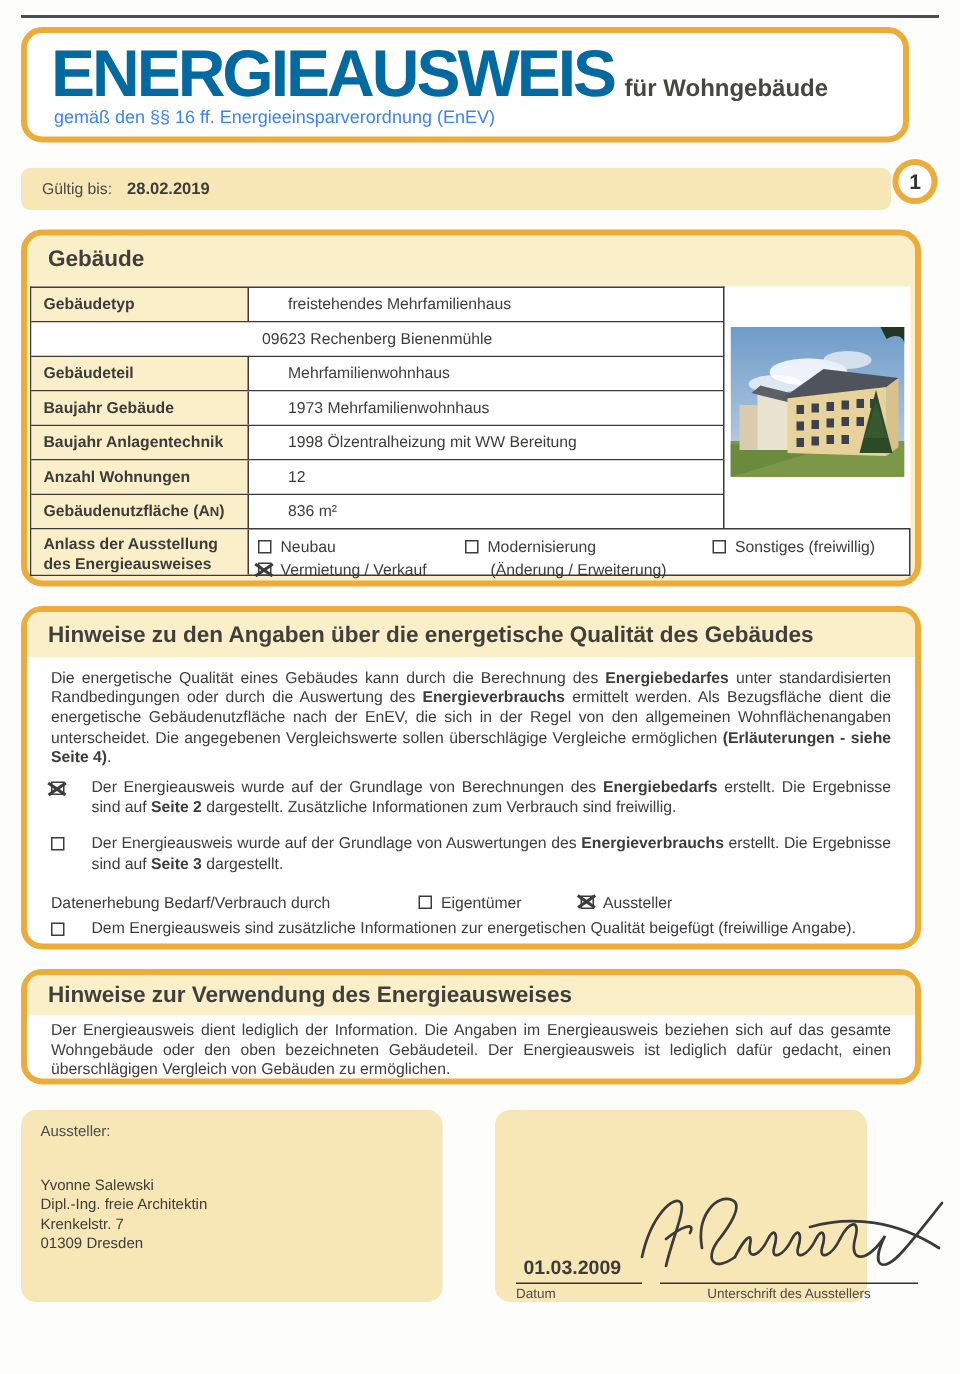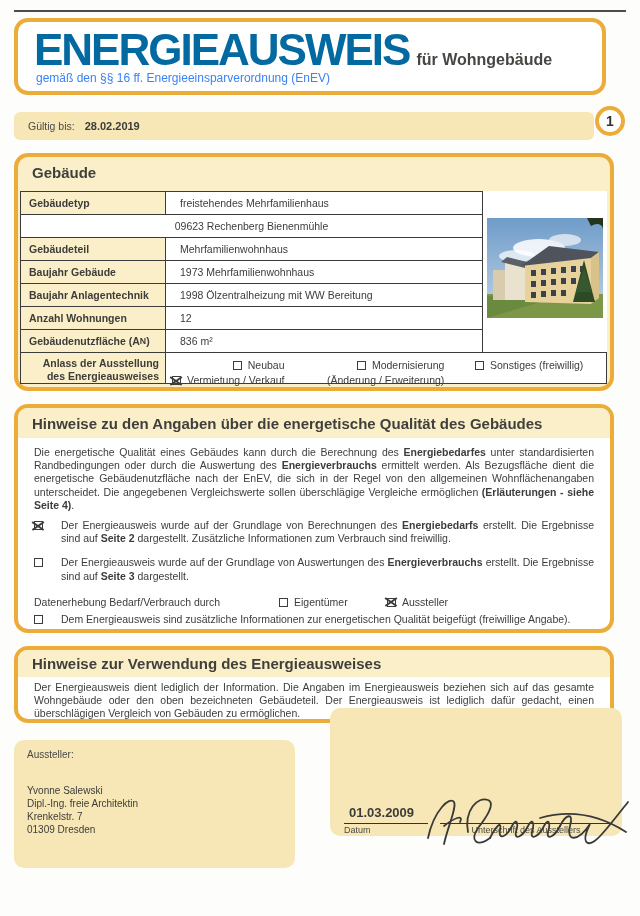--- a/index.html
+++ b/index.html
@@ -29,27 +29,27 @@
                background:#fff;box-sizing:border-box;display:flex;align-items:center;justify-content:center;
                font-size:14px;font-weight:bold;color:#333;}
 
   
   .sec-box{border:4px solid #ecac3a;border-radius:14px;box-sizing:border-box;background:#fff;}
   .sec-band{position:absolute;left:0;right:0;top:0;height:30px;background:#faefc9;
             border-radius:9px 9px 0 0;display:flex;align-items:center;}
   .sec-title{font-size:15px;font-weight:bold;color:#3f3f3c;margin-left:14px;}
 
   
-  .geb-box{left:14px;top:153px;width:600px;height:238px;background:#faefc9;text-align:right;}
+  .geb-box{left:14px;top:153px;width:600px;height:238px;background:#faefc9;}
   .geb-content{position:absolute;left:2px;right:3px;top:34px;bottom:3px;background:#fff;}
   .tbl{position:absolute;left:0;top:0;width:463px;border:1px solid #3b3b3b;border-bottom:none;box-sizing:border-box;}
   .trow{display:flex;height:23px;border-bottom:1px solid #3b3b3b;box-sizing:border-box;}
   .tlabel{width:145px;flex:none;background:#faefc9;border-right:1px solid #3b3b3b;box-sizing:border-box;
           font-weight:bold;font-size:10.5px;display:flex;align-items:center;padding-left:8px;color:#3c3c3a;}
-  .tval{flex:1;background:#fff;font-size:10.5px;display:flex;align-items:center;padding-left:14px;color:#3c3c3a;}
+  .tval{flex:1;background:#fff;font-size:10.5px;display:flex;align-items:center;padding-left:26px;color:#3c3c3a;}
   .tval.center{justify-content:center;padding-left:0;}
   .anlass{position:absolute;left:0;right:0;top:161px;bottom:0;border:1px solid #3b3b3b;
           display:flex;background:#fff;box-sizing:border-box;}
   .anlass-label{width:145px;flex:none;background:#faefc9;border-right:1px solid #3b3b3b;box-sizing:border-box;
                 font-weight:bold;font-size:10.5px;line-height:13px;padding:4px 6px 0 8px;color:#3c3c3a;}
   .anlass-vals{position:relative;flex:1;font-size:10.5px;}
   .acol{position:absolute;top:5px;line-height:15px;white-space:nowrap;}
   .acol1{left:6px;} .acol2{left:144px;} .acol3{left:309px;}
   .sub-ind{margin-left:17px;}
 
@@ -74,21 +74,21 @@
   .chk-item .txt{flex:1;}
   .dataline{position:relative;margin-top:13px;height:15px;}
   .dataline .dl-opt1{position:absolute;left:245px;}
   .dataline .dl-opt2{position:absolute;left:353px;}
   .hin2-box .sec-body{top:32px;}
 
   
   .aussteller-box{left:14px;top:740px;width:281px;height:128px;background:#f7e7b6;border-radius:10px;}
   .aussteller-label{position:absolute;left:13px;top:9px;font-size:10px;color:#4a4a48;}
   .aussteller-lines{position:absolute;left:13px;top:44px;font-size:10px;line-height:13px;color:#3c3c3a;}
-  .datum-box{left:330px;top:708px;width:292px;height:128px;background:#f7e7b6;border-radius:10px;}
+  .datum-box{left:330px;top:740px;width:248px;height:128px;background:#f7e7b6;border-radius:10px;}
   .date-val{position:absolute;left:19px;top:97px;font-size:13px;font-weight:bold;color:#3c3c3a;}
   .date-line{position:absolute;left:14px;top:115px;width:84px;height:1px;background:#333;}
   .date-label{position:absolute;left:14px;top:117px;width:84px;font-size:9px;color:#4a4a48;}
   .sig-line{position:absolute;left:110px;top:115px;width:172px;height:1px;background:#333;}
   .sig-label{position:absolute;left:104px;top:117px;width:184px;text-align:center;font-size:9px;color:#4a4a48;}
   .sig-svg{left:420px;top:788px;width:212px;height:72px;pointer-events:none;}
 </style>
 </head>
 <body>
 

